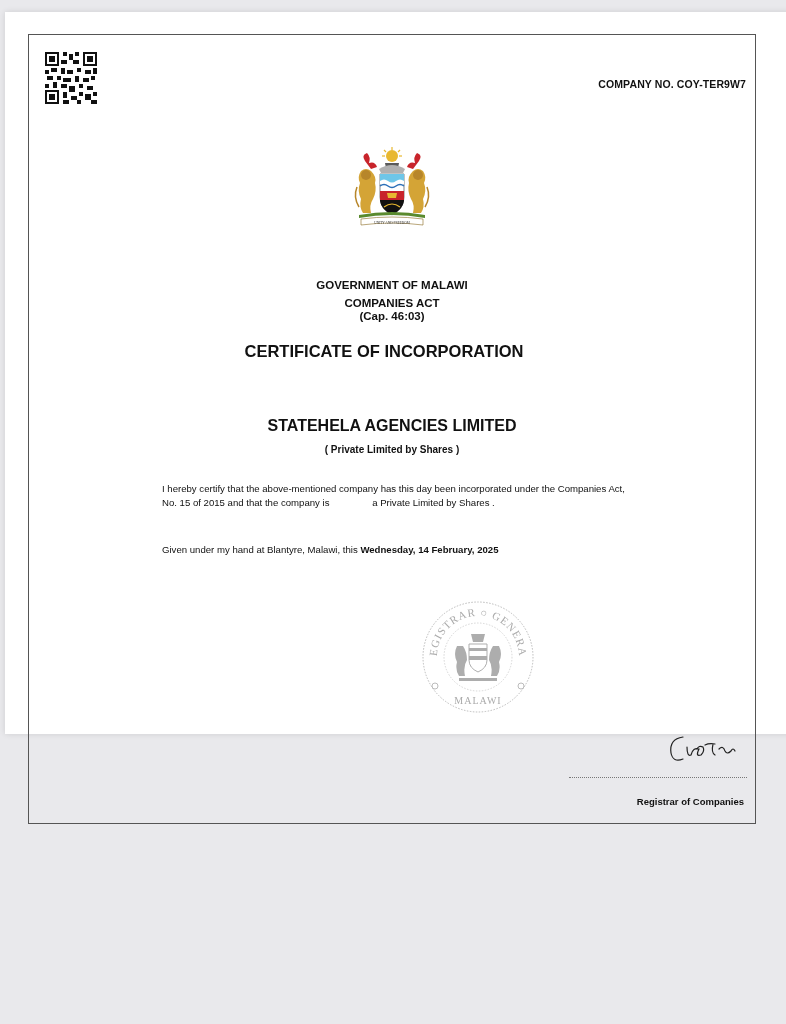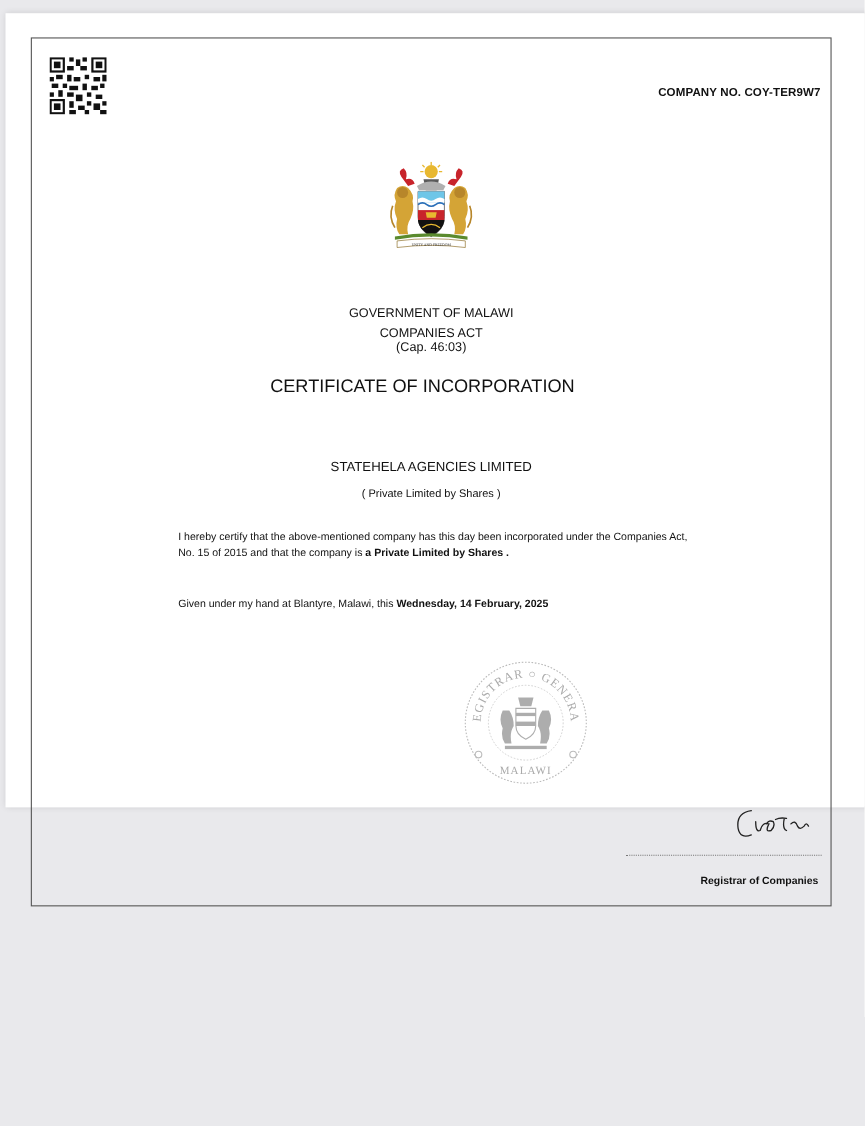--- a/index.html
+++ b/index.html
@@ -20,33 +20,33 @@
     position: absolute; left: 23px; top: 22px; width: 728px; height: 790px;
     border: 1.5px solid #555;
     box-sizing: border-box;
   }
   .qr { position: absolute; left: 16px; top: 17px; width: 52px; height: 52px; }
   .company-no {
     position: absolute; right: 9px; top: 43px;
     font-size: 10.5px; font-weight: bold; letter-spacing: 0.1px;
   }
   .coat { position: absolute; left: 322px; top: 112px; width: 82px; height: 84px; }
-  .center { position: absolute; left: 0; width: 100%; text-align: center; font-weight: normal; }
+  .center { position: absolute; left: 0; width: 100%; text-align: center; font-weight: bold; }
   .gov { top: 244px; font-size: 11.5px; }
   .act { top: 262px; font-size: 11.5px; text-align: center; }
   .cap { top: 275px; font-size: 11.5px; }
   .title { top: 307px; font-size: 16.5px; left: -8px; }
   .of { top: 348px; font-size: 9.5px; }
-  .name { top: 382px; font-size: 12px; }
+  .name { top: 382px; font-size: 16px; }
   .type { top: 409px; font-size: 10px; }
   .para {
     position: absolute; left: 133px; top: 447px; width: 480px;
     font-size: 9.6px; line-height: 14px; font-weight: normal;
   }
-  .para b { font-weight: bold; }
+  .para b { font-weight: normal; margin-left: 40px; }
   .given {
     position: absolute; left: 133px; top: 509px;
     font-size: 9.6px;
     text-align: center;
   }
   .given b { font-weight: bold; }
   .seal { position: absolute; left: 392px; top: 565px; width: 114px; height: 114px; }
   .signature { position: absolute; left: 636px; top: 698px; width: 80px; height: 34px; }
   .sig-line {
     position: absolute; left: 540px; top: 742px; width: 178px;

